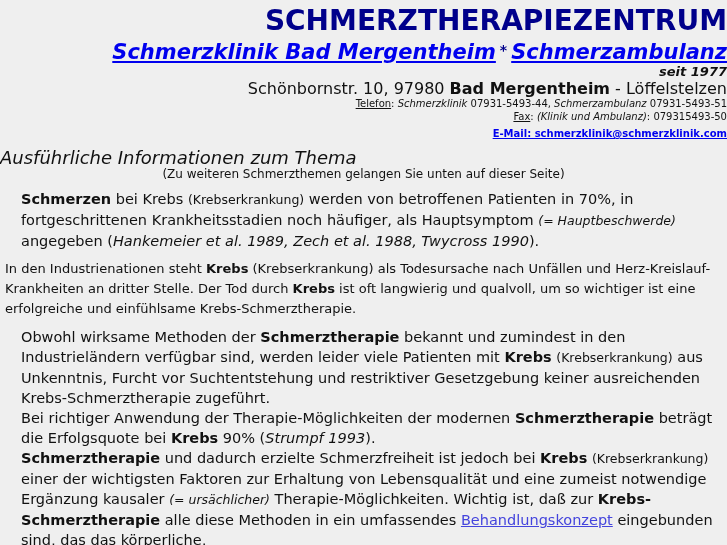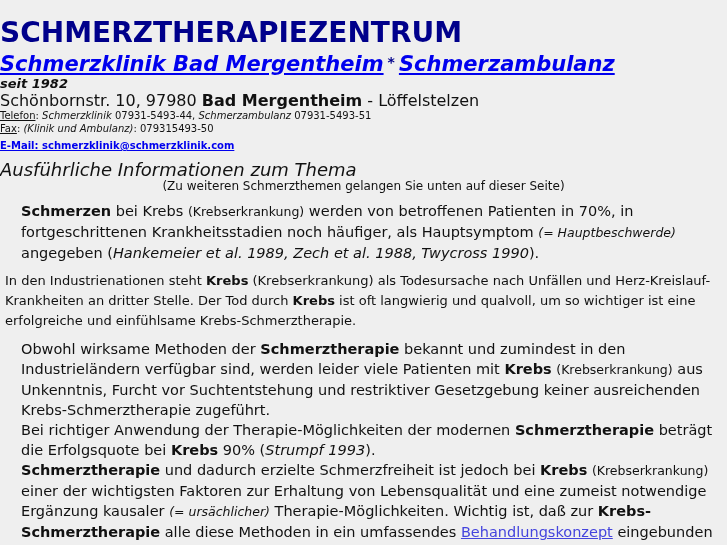--- a/index.html
+++ b/index.html
@@ -10,21 +10,21 @@
     --text:#111111;
   }
   *{box-sizing:border-box;}
   html,body{margin:0;padding:0;}
   body{
     width:727px;height:545px;overflow:hidden;
     background:var(--bg);
     color:var(--text);
     font-family:"DejaVu Sans","Liberation Sans",sans-serif;
   }
-  .header{text-align:left;padding-top:18px;}
+  .header{text-align:right;padding-top:6px;}
   .title{
     margin:0;font-size:28px;line-height:30px;font-weight:bold;
     color:var(--title-color);letter-spacing:0px;
   }
   .links-line{margin-top:2px;font-size:21px;line-height:24px;font-weight:bold;font-style:italic;}
   .hlink{color:var(--hlink);text-decoration:underline;}
   .sep{font-style:normal;font-size:14px;color:var(--title-color);vertical-align:4px;padding:0 4px;}
   .since{margin-top:1px;font-size:13px;line-height:14px;font-weight:bold;font-style:italic;}
   .address{margin-top:1px;font-size:16px;line-height:17px;}
   .contact{margin-top:0;font-size:10px;line-height:13px;}
@@ -48,21 +48,21 @@
 
 <div class="page">
 
   <header class="header">
     <h1 class="title">SCHMERZTHERAPIEZENTRUM</h1>
 
     <div class="links-line">
       <a href="#" class="hlink">Schmerzklinik Bad Mergentheim</a><span class="sep">*</span><a href="#" class="hlink">Schmerzambulanz</a>
     </div>
 
-    <div class="since">seit 1982</div>
+    <div class="since">seit 1977</div>
 
     <div class="address"><span>Schönbornstr. 10, 97980 </span><span class="b">Bad Mergentheim</span><span> - Löffelstelzen</span></div>
     <div class="contact"><span class="u">Telefon</span><span>: </span><span class="i">Schmerzklinik</span><span> 07931-5493-44, </span><span class="i">Schmerzambulanz</span><span> 07931-5493-51</span></div>
     <div class="contact"><span class="u">Fax</span><span>: </span><span class="i">(Klinik und Ambulanz)</span><span>: 079315493-50</span></div>
 
     <div class="email-line">
       <a href="#" class="email">E-Mail: schmerzklinik@schmerzklinik.com</a>
     </div>
   </header>
 

